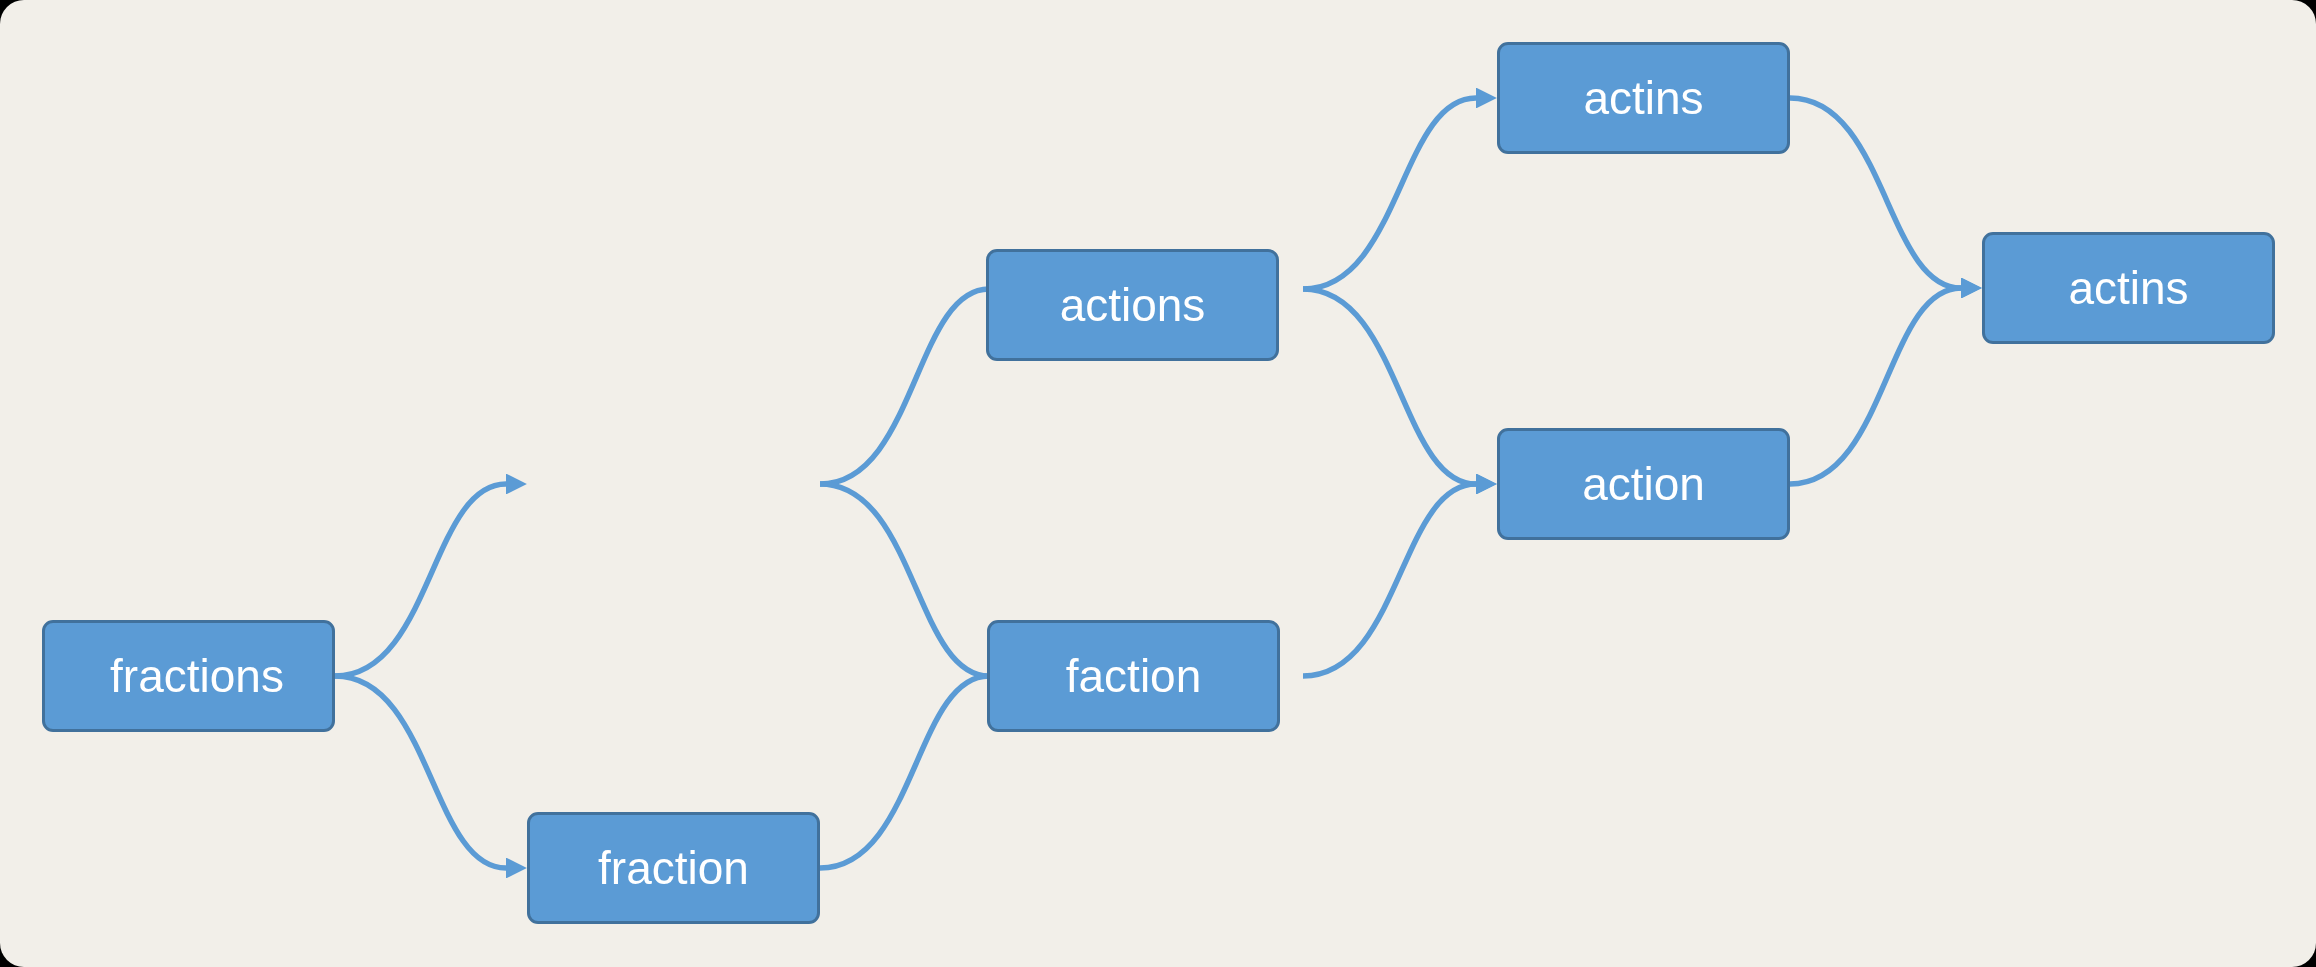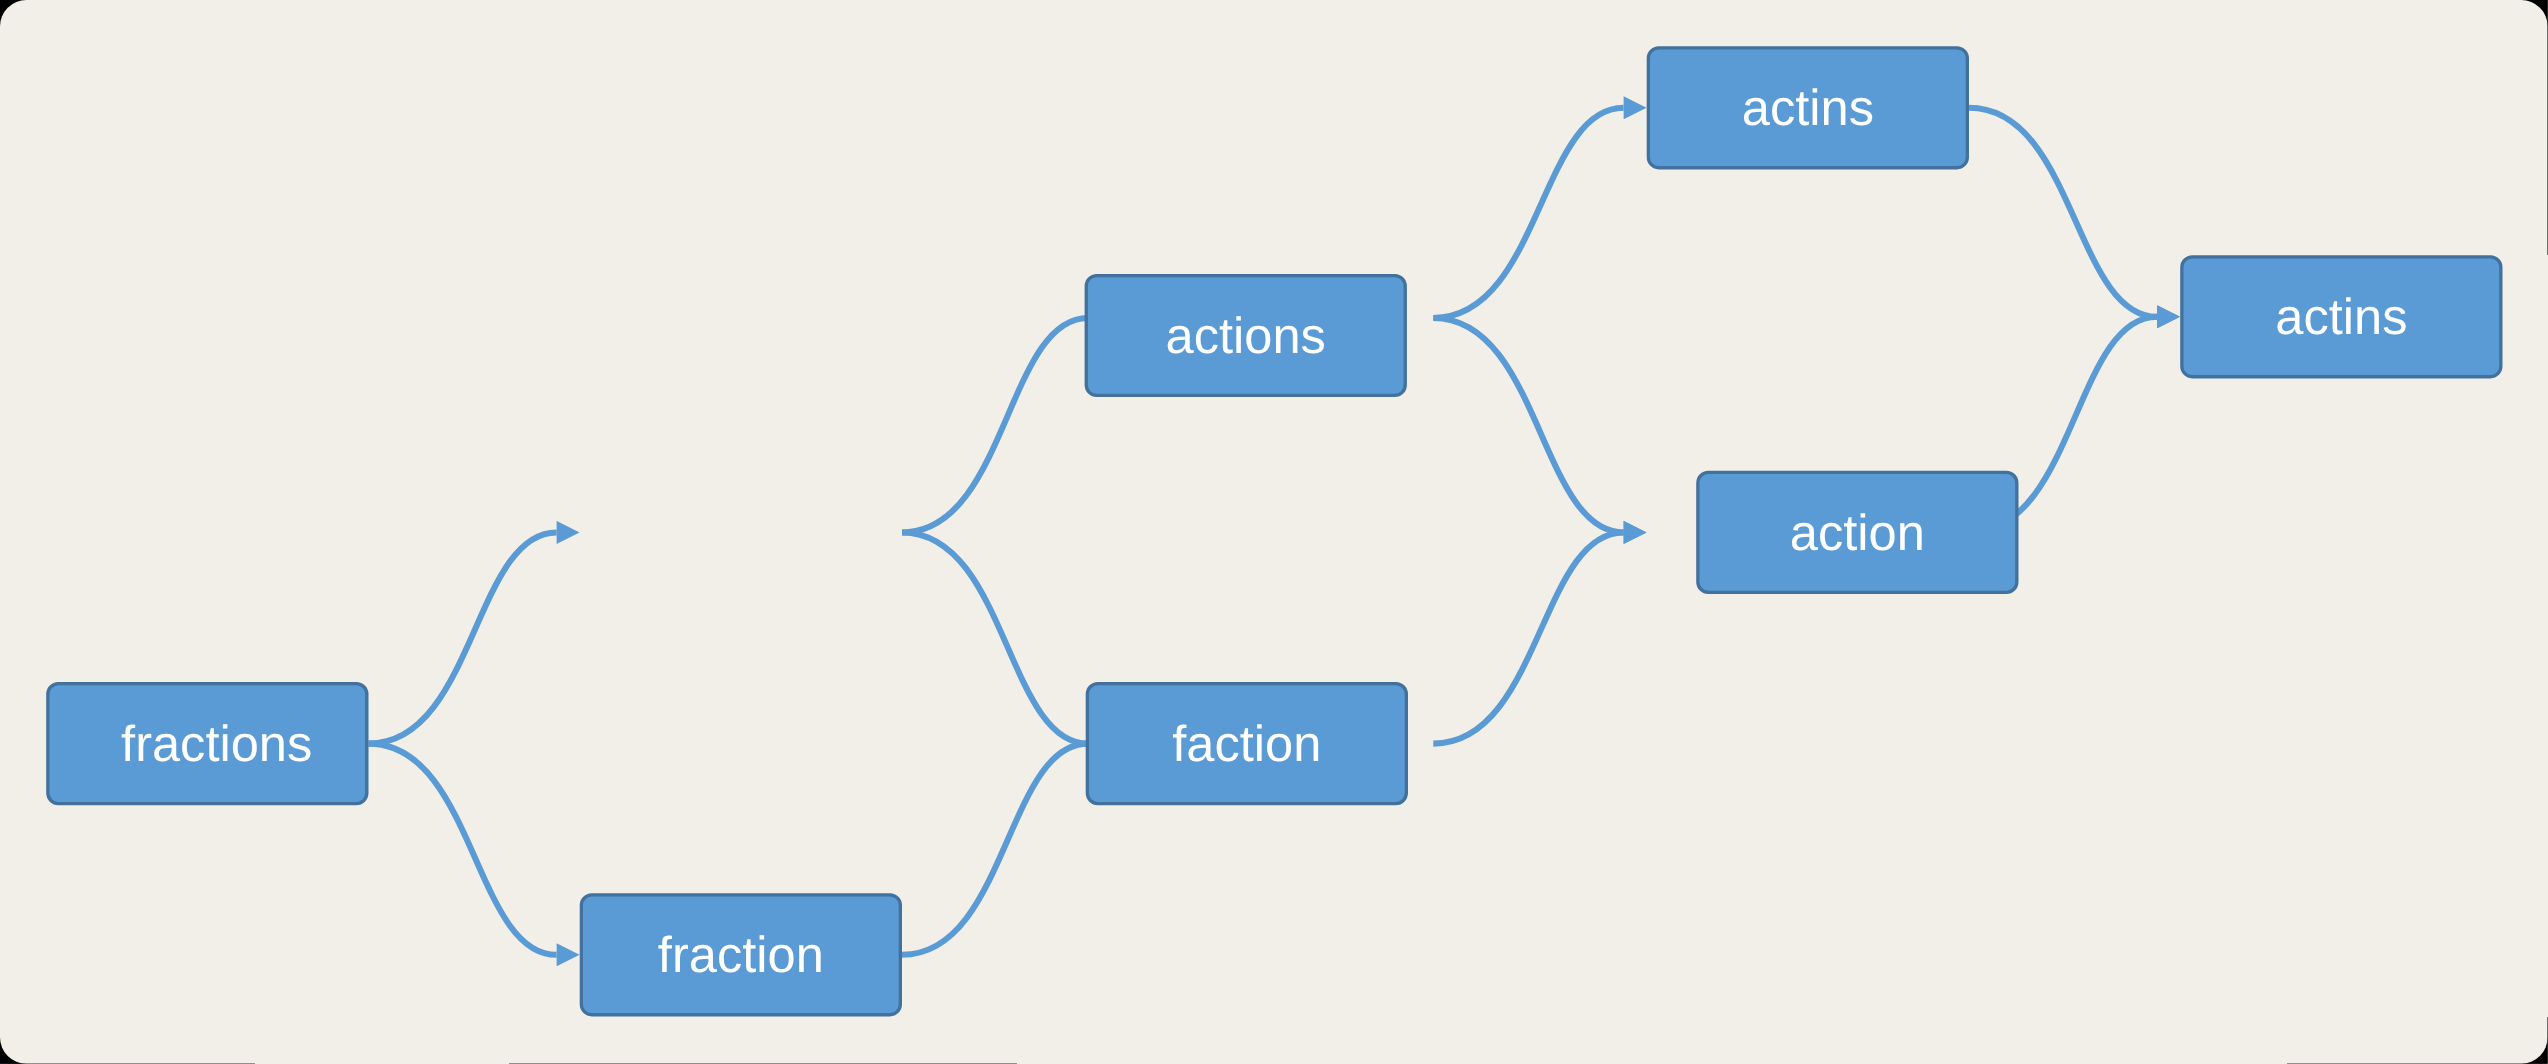--- a/index.html
+++ b/index.html
@@ -80,19 +80,19 @@
     </div>
     <div class="node" style="left: 986px; top: 233px; margin-top: 16px;">
       <span>actions</span>
     </div>
     <div class="node" style="left: 987px; top: 620px; justify-content: center;">
       <span>faction</span>
     </div>
     <div class="node" style="left: 1497px; top: 42px;">
       <span>actins</span>
     </div>
-    <div class="node" style="left: 1497px; top: 428px; margin-left: 45px;">
+    <div class="node" style="left: 1497px; top: 428px;">
       <span>action</span>
     </div>
     <div class="node" style="left: 1982px; top: 232px;">
       <span>actins</span>
     </div>
   </div>
 
 </body></html>

